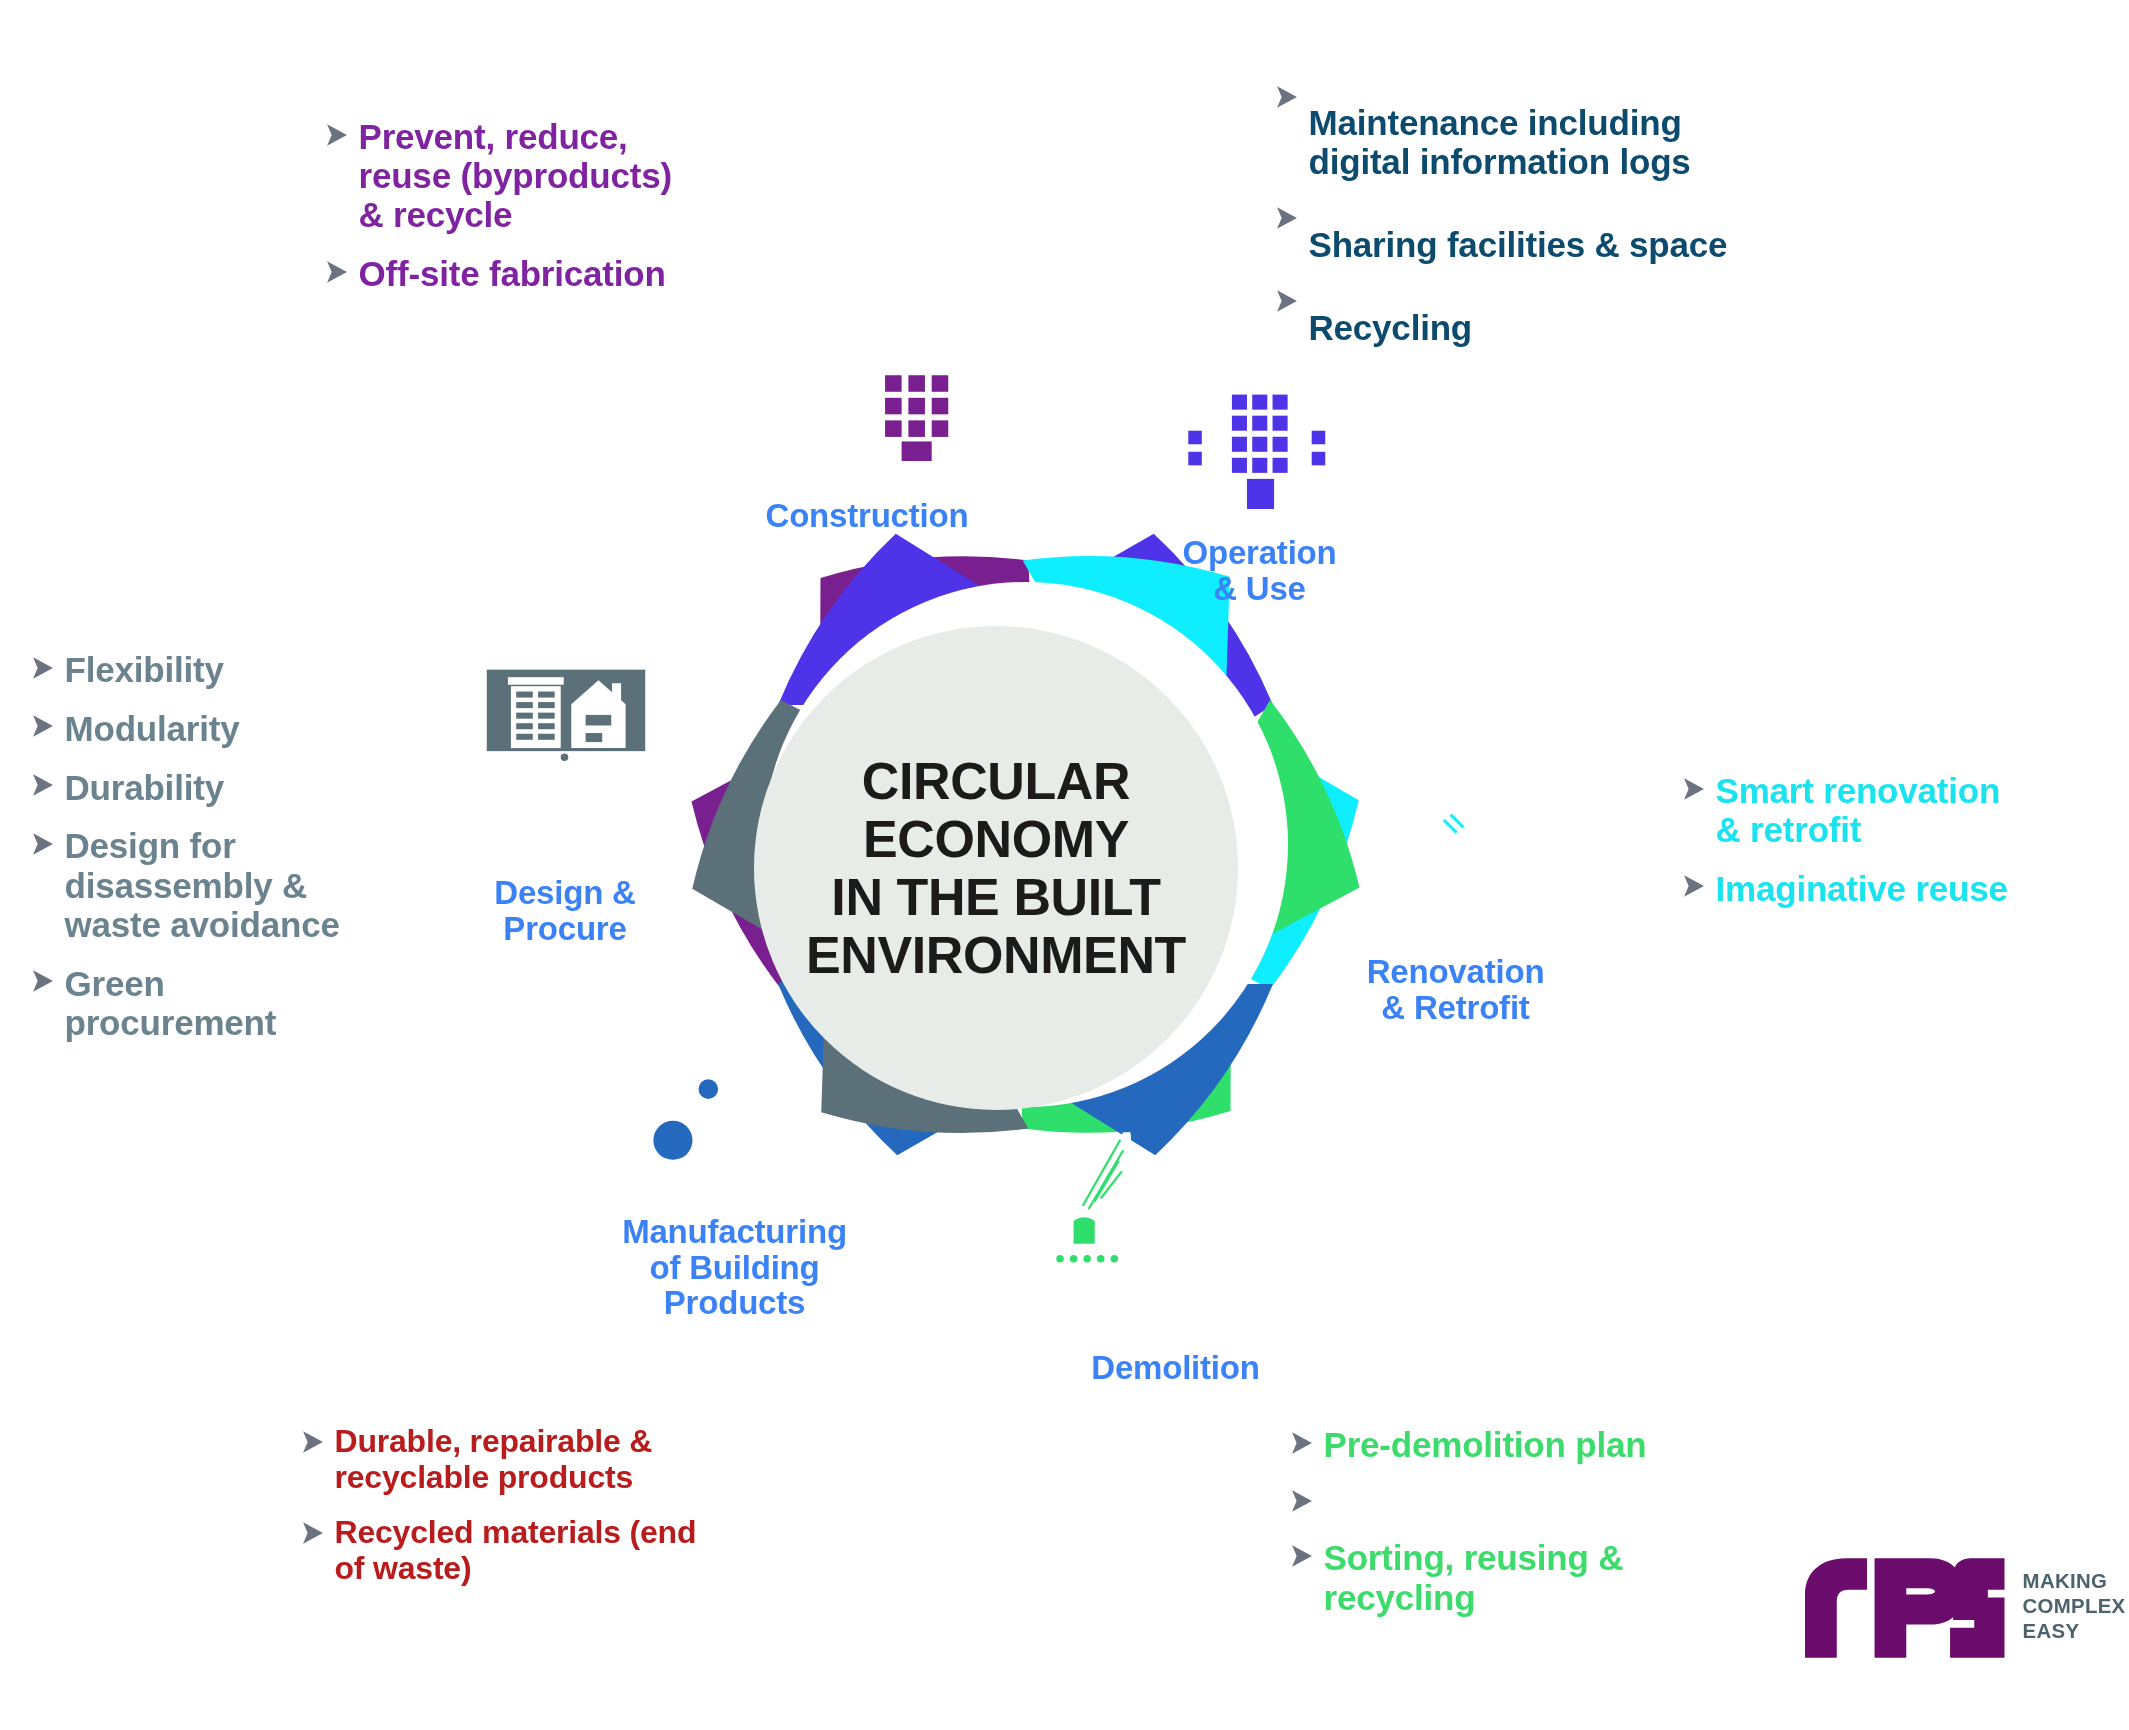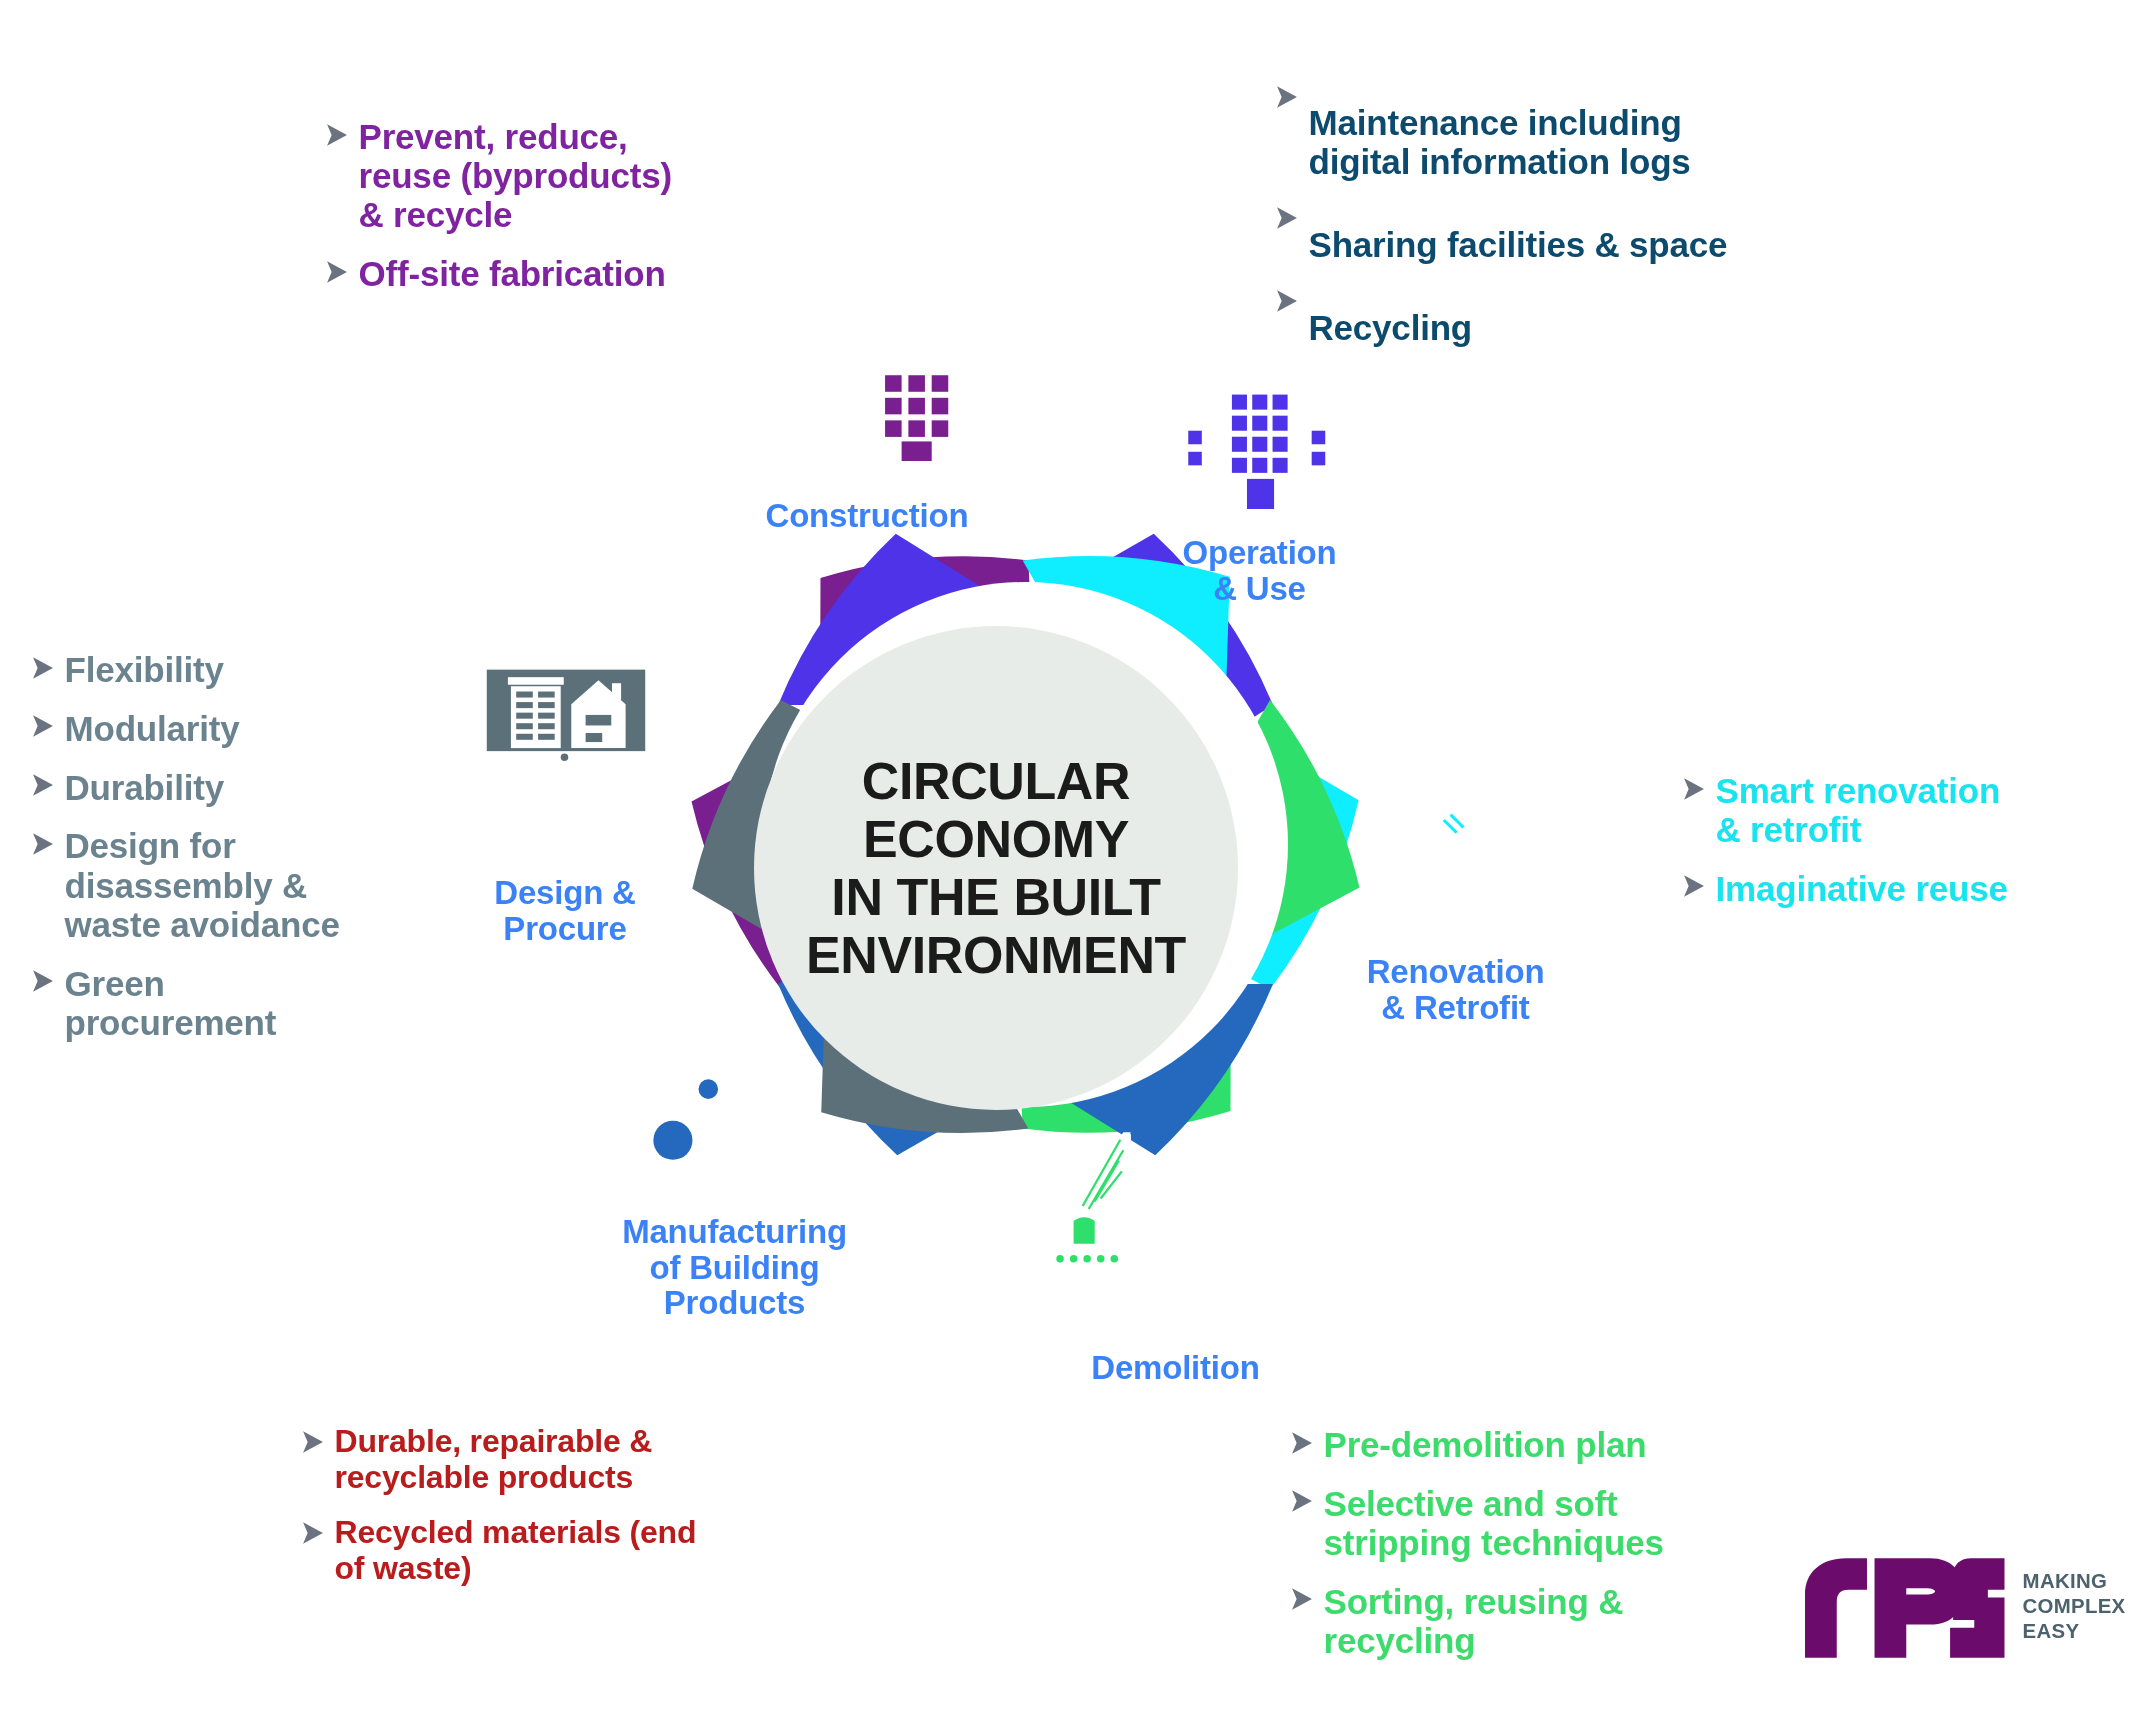--- a/index.html
+++ b/index.html
@@ -450,22 +450,20 @@
           </svg>
       </span>
       <span class="bullet-text">Pre-demolition plan</span>
     </div>
     <div class="bullet-row">
       <span class="bullet-icon">
         <svg width="26" height="26" viewBox="0 0 34 34">
             <path d="M4 3 L30 17 L4 31 L10 17 Z" fill="#6B7280"></path>
           </svg>
       </span>
-      <span class="bullet-text">Selective and soft
-stripping techniques</span>
     </div>
     <div class="bullet-row">
       <span class="bullet-icon">
         <svg width="26" height="26" viewBox="0 0 34 34">
             <path d="M4 3 L30 17 L4 31 L10 17 Z" fill="#6B7280"></path>
           </svg>
       </span>
       <span class="bullet-text">Sorting, reusing &amp;
 recycling</span>
     </div>

